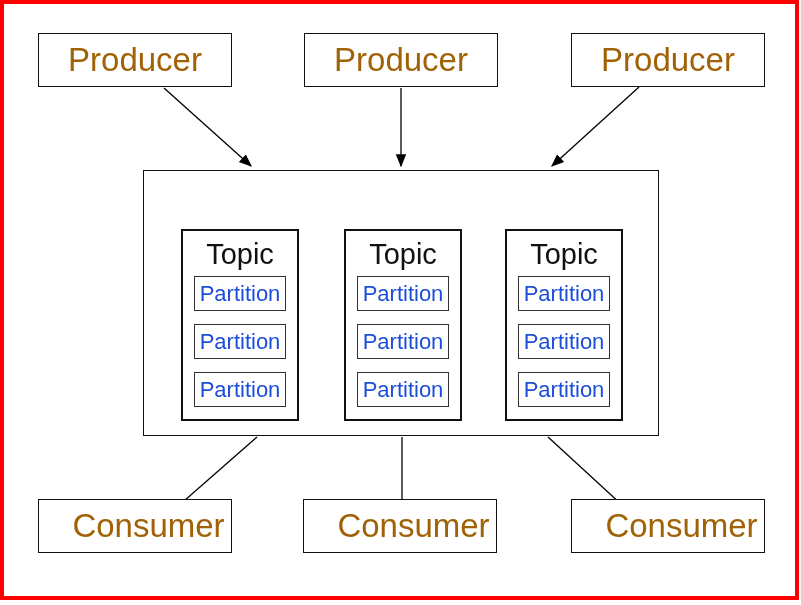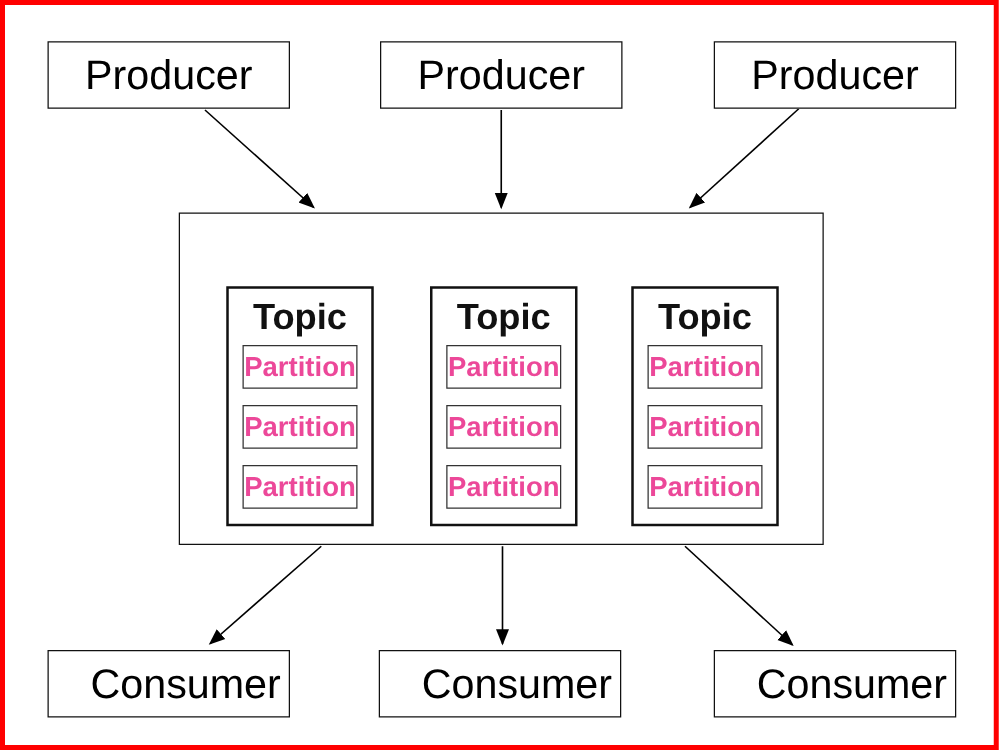--- a/index.html
+++ b/index.html
@@ -31,29 +31,29 @@
     height: 605px;
   }
   .node {
     position: absolute;
     box-sizing: border-box;
     background: #ffffff;
     border: 1.5px solid #111111;
     display: flex;
     align-items: center;
     justify-content: center;
-    color: #000000;
+    color: #a16207;
   }
   .endpoint {
     width: 194px;
     height: 54px;
     font-size: 33px;
   }
   .producer { top: 33px; }
-  .consumer { top: 520px; padding-left: 27px; }
+  .consumer { top: 499px; padding-left: 27px; }
   .cluster {
     position: absolute;
     left: 143px;
     top: 170px;
     width: 516px;
     height: 266px;
     box-sizing: border-box;
     border: 1.7px solid #111111;
     background: #ffffff;
   }
@@ -66,21 +66,20 @@
     white-space: nowrap;
   }
   .topic {
     position: absolute;
     top: 58px;
     width: 118px;
     height: 192px;
     box-sizing: border-box;
     border: 2px solid #111111;
     background: #ffffff;
-    font-weight: bold;
   }
   .topic-label {
     height: 43px;
     display: flex;
     align-items: center;
     justify-content: center;
     font-size: 29px;
     color: #111111;
     margin-top: 2px;
   }
@@ -88,21 +87,21 @@
     box-sizing: border-box;
     width: 92px;
     height: 35px;
     margin: 0 auto 13px auto;
     border: 1.4px solid #333333;
     background: #ffffff;
     display: flex;
     align-items: center;
     justify-content: center;
     font-size: 22px;
-    color: #ec4899;
+    color: #1d4ed8;
   }
 </style>
 </head>
 <body>
 
 <div class="page">
 
   <svg class="arrow-layer" id="arrow-svg" viewBox="0 0 801 605" xmlns="http://www.w3.org/2000/svg">
     <defs>
       <marker id="arrowhead" markerWidth="11" markerHeight="9" refX="9" refY="4.5" orient="auto" markerUnits="strokeWidth">

